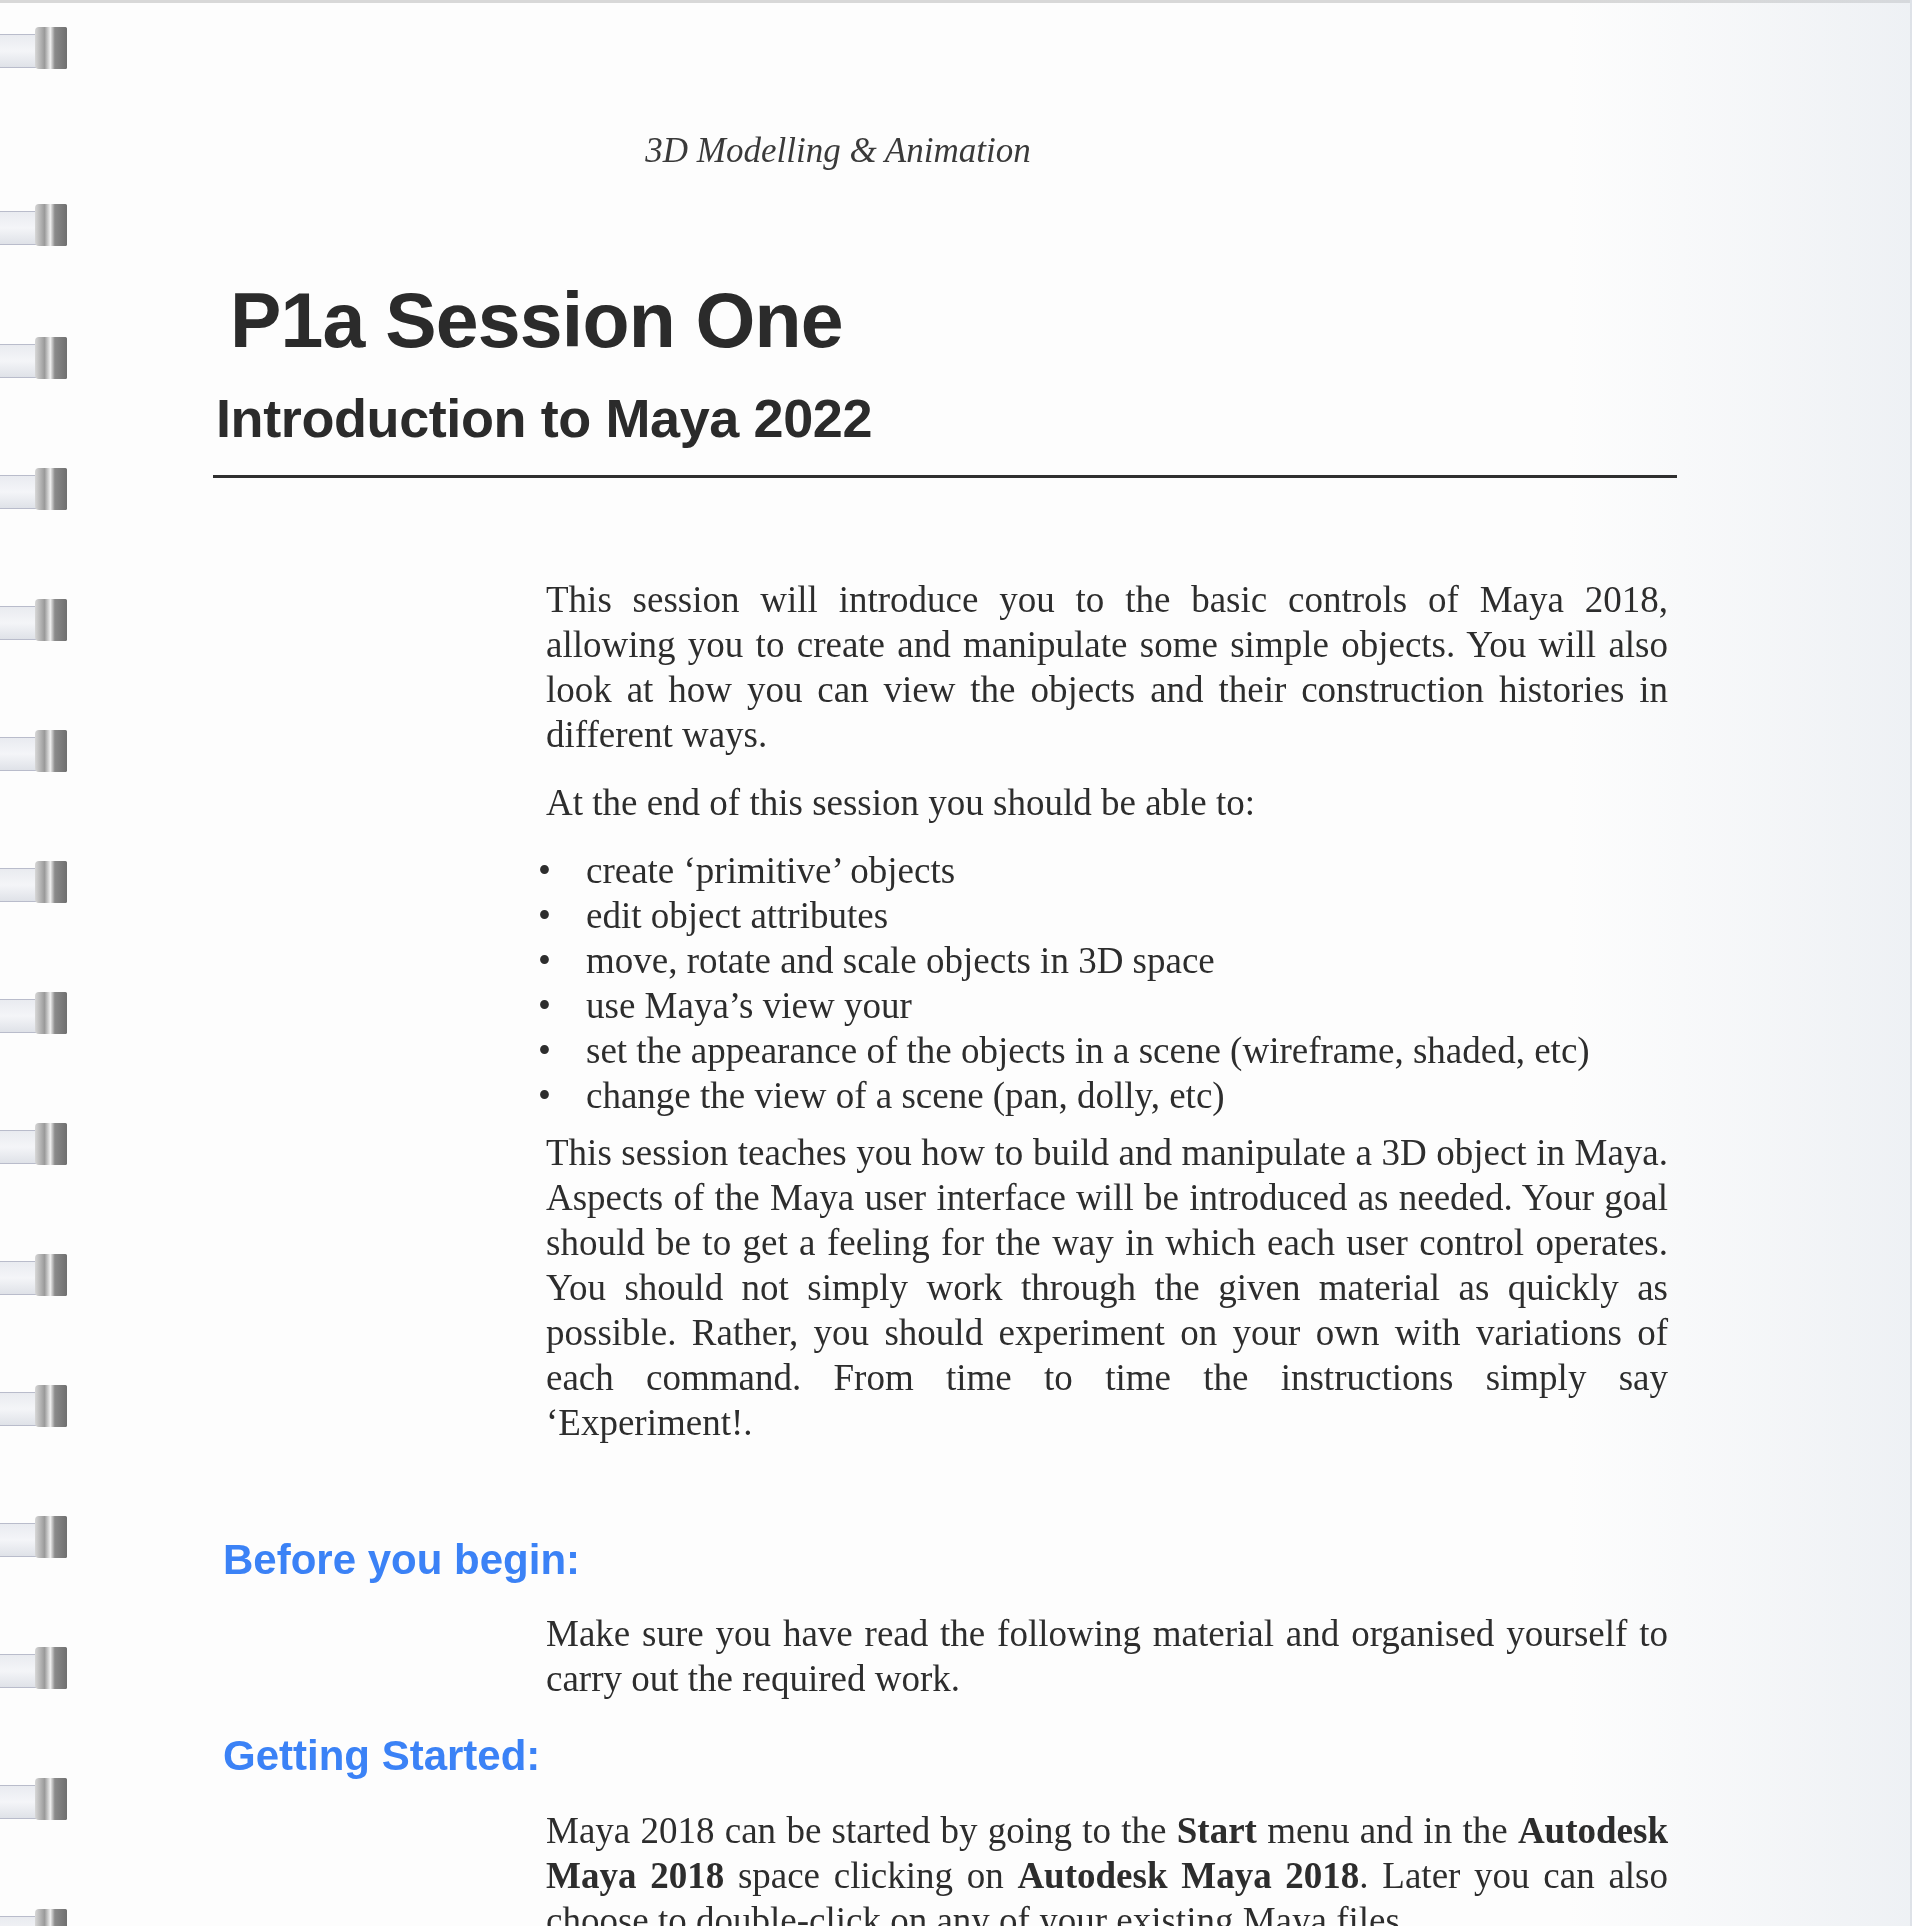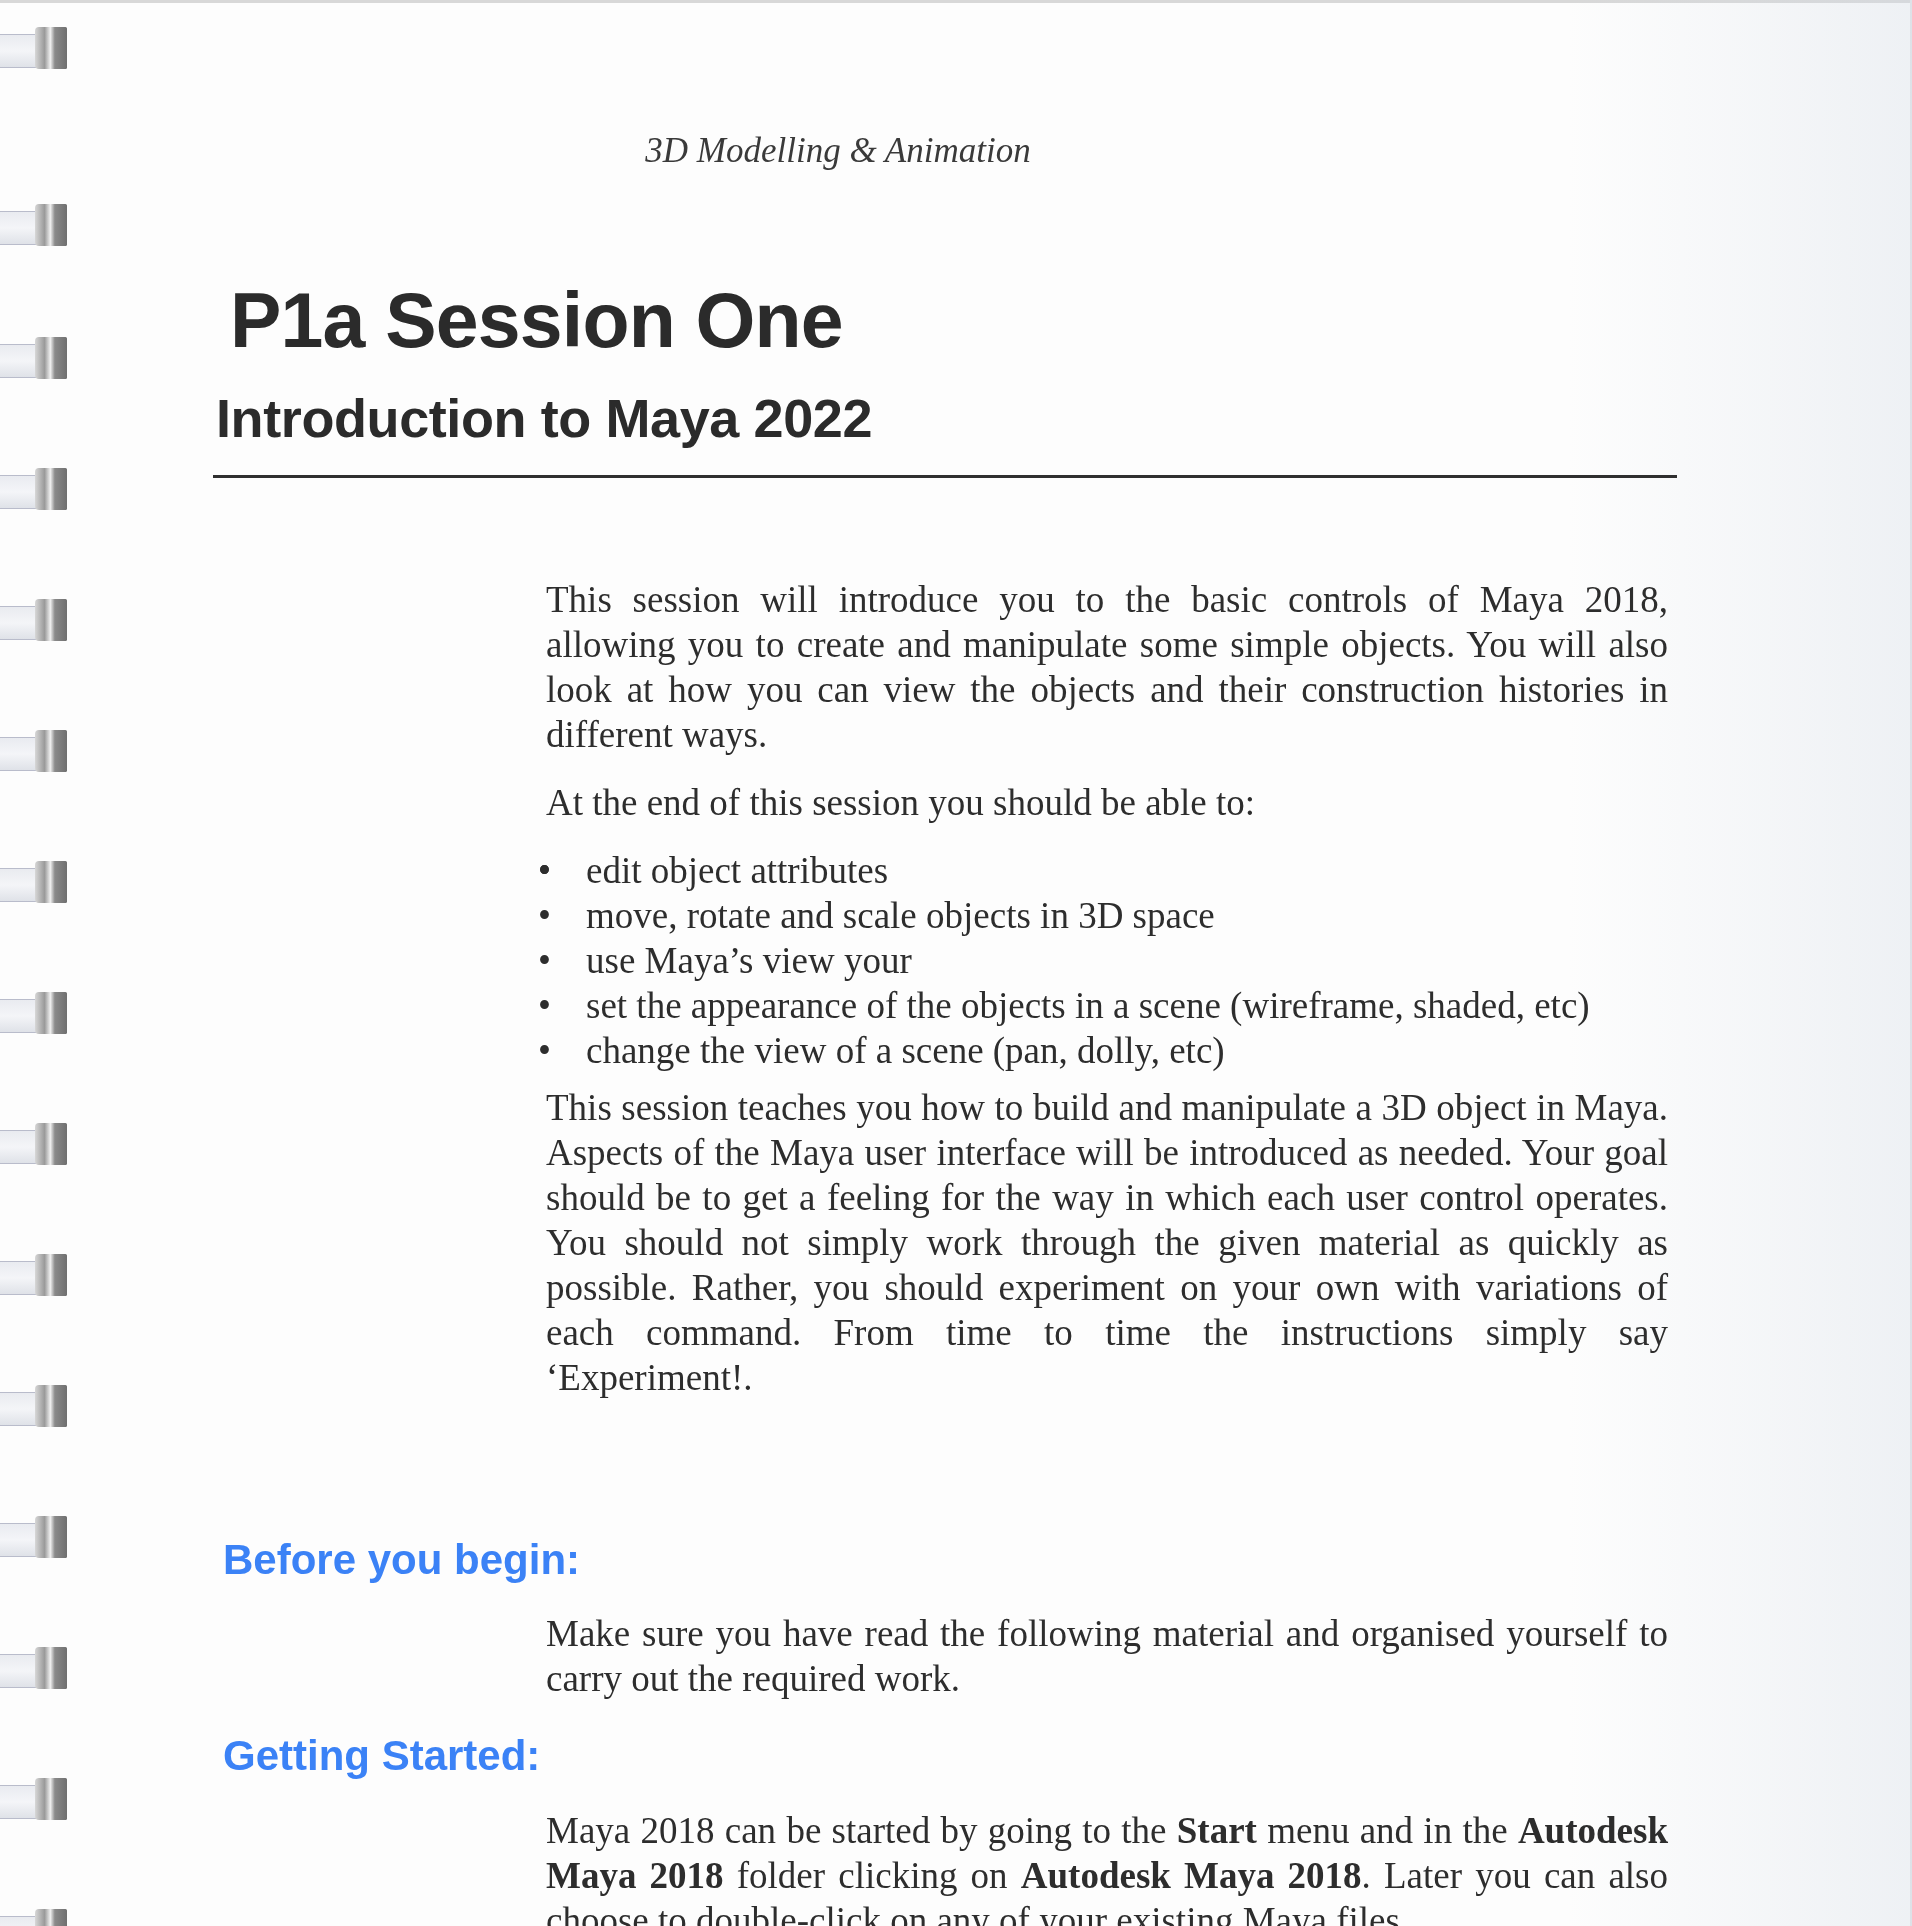--- a/index.html
+++ b/index.html
@@ -145,32 +145,32 @@
 <div class="running-head">3D Modelling &amp; Animation</div>
 
 <h1 class="chapter-title" style="margin:12px">P1a Session One</h1>
 <h2 class="chapter-subtitle" style="margin:0">Introduction to Maya 2022</h2>
 <div class="title-rule"></div>
 
 <div class="body-col" style="top:569px">
   <p>This session will introduce you to the basic controls of Maya 2018, allowing you to create and manipulate some simple objects. You will also look at how you can view the objects and their construction histories in different ways.</p>
   <p style="margin-top:23px">At the end of this session you should be able to:</p>
   <ul class="bullets" style="margin-top:23px">
-    <li><span class="dot">•</span></li>
+    <li><span class="dot">•</span><span>create ‘primitive’ objects</span></li>
     <li><span class="dot">•</span><span>edit object attributes</span></li>
     <li><span class="dot">•</span><span>move, rotate and scale objects in 3D space</span></li>
     <li><span class="dot">•</span><span>use Maya’s view your</span></li>
     <li><span class="dot">•</span><span>set the appearance of the objects in a scene (wireframe, shaded, etc)</span></li>
     <li><span class="dot">•</span><span>change the view of a scene (pan, dolly, etc)</span></li>
   </ul>
   <p style="margin-top:11.6px">This session teaches you how to build and manipulate a 3D object in Maya. Aspects of the Maya user interface will be introduced as needed. Your goal should be to get a feeling for the way in which each user control operates. You should not simply work through the given material as quickly as possible. Rather, you should experiment on your own with variations of each command. From time to time the instructions simply say ‘Experiment!.</p>
 </div>
 
 <div class="section-head" style="top:1539px">Before you begin:</div>
 <div class="body-col" style="top:1603px">
   <p>Make sure you have read the following material and organised yourself to carry out the required work.</p>
 </div>
 
 <div class="section-head" style="top:1735px">Getting Started:</div>
 <div class="body-col" style="top:1800px">
-  <p><span>Maya 2018 can be started by going to the </span><b>Start</b><span> menu and in the </span><b>Autodesk Maya 2018</b><span> folder clicking on </span><b>Autodesk Maya 2018</b><span>. Later you can also choose to double-click on any of your existing Maya files.</span></p>
+  <p><span>Maya 2018 can be started by going to the </span><b>Start</b><span> menu and in the </span><b>Autodesk Maya 2018</b><span> space clicking on </span><b>Autodesk Maya 2018</b><span>. Later you can also choose to double-click on any of your existing Maya files.</span></p>
 </div>
 
 
 </body></html>

